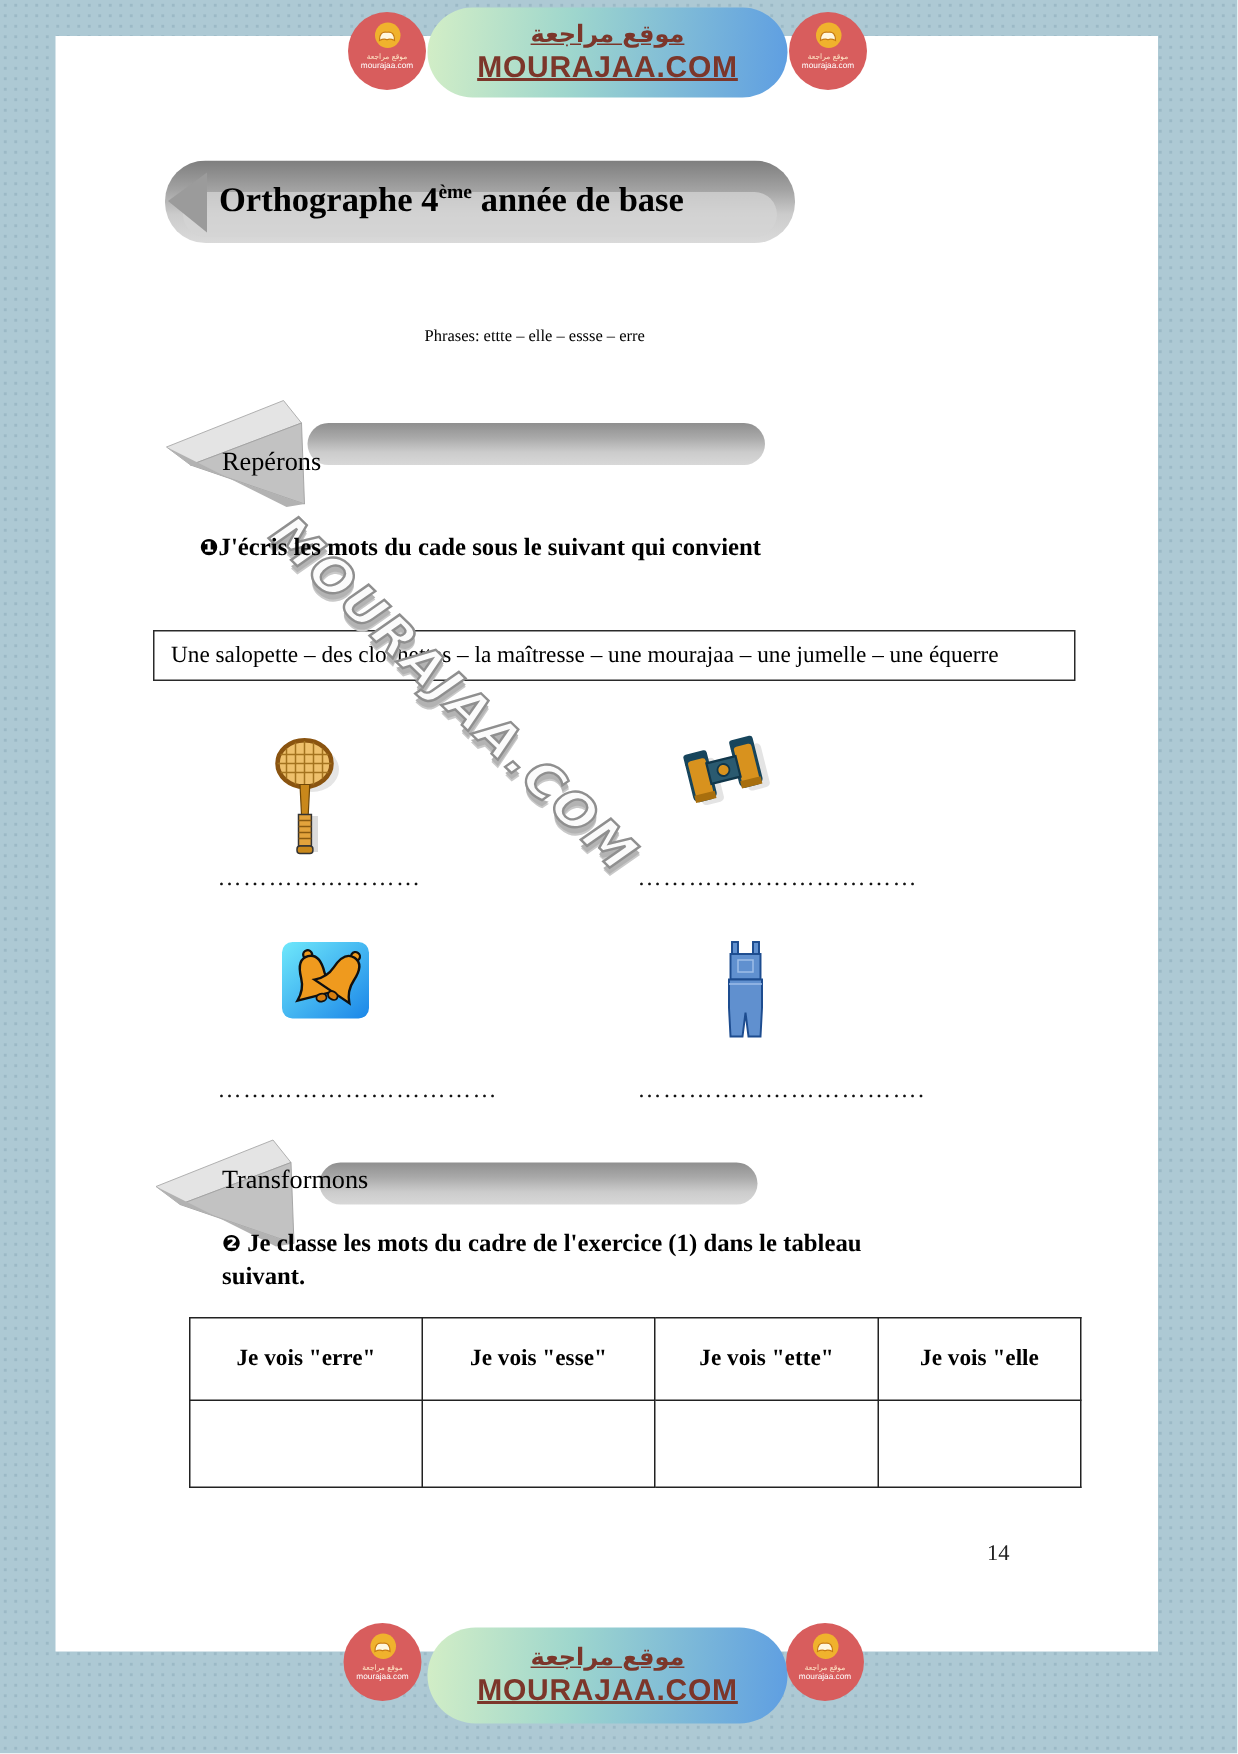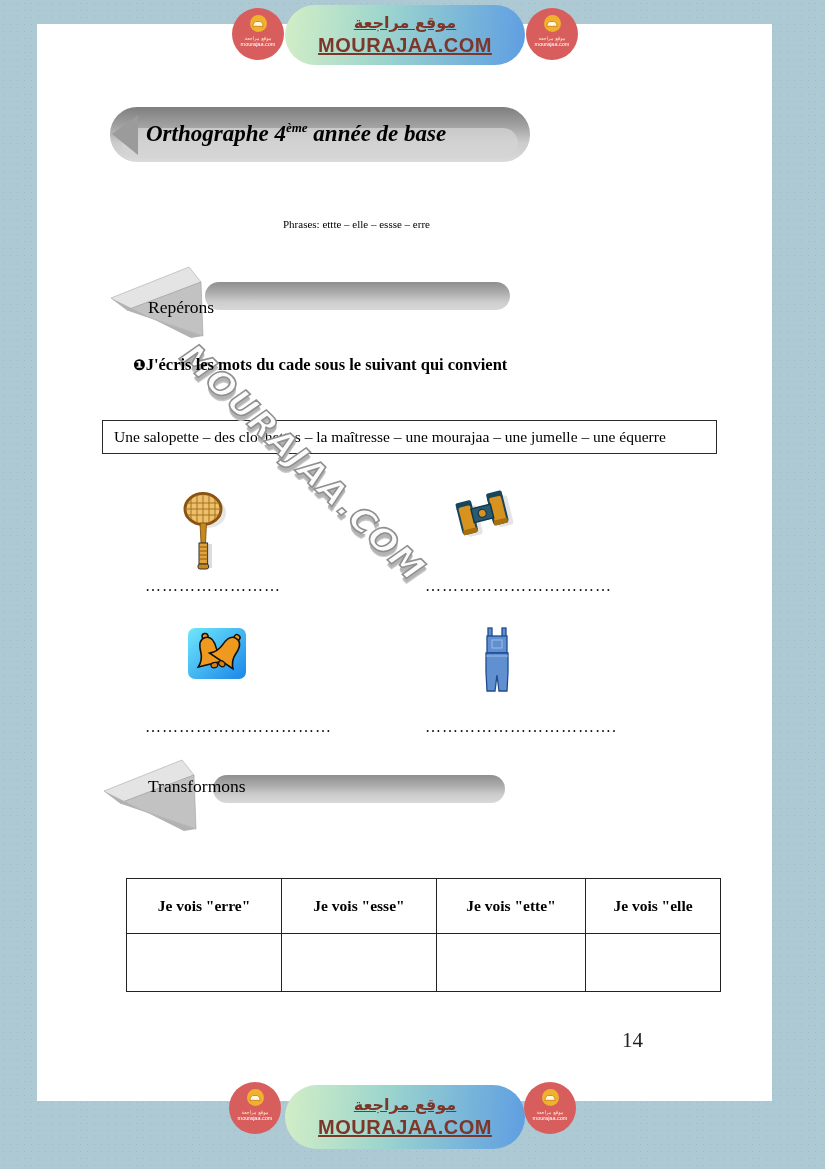--- a/index.html
+++ b/index.html
@@ -19,42 +19,42 @@
   .brand-site{font-family:"Liberation Sans",sans-serif;font-weight:bold;font-size:20px;
     color:#7c362a;text-decoration:underline;letter-spacing:.5px;line-height:24px;}
   .logo-badge{position:absolute;width:52px;height:52px;border-radius:50%;background:#d85d5d;
     display:flex;flex-direction:column;align-items:center;z-index:21;}
   .logo-yellow{width:17px;height:17px;border-radius:50%;background:#f0b22d;margin-top:7px;
     display:flex;align-items:center;justify-content:center;}
   .logo-ar{font-family:"DejaVu Sans",sans-serif;font-size:5px;color:#ffe9c8;line-height:6px;margin-top:3px;}
   .logo-site{font-family:"Liberation Sans",sans-serif;font-size:5.5px;color:#ffffff;line-height:6px;}
 
   
-  .title-banner{position:absolute;left:110px;top:107px;width:420px;height:55px;z-index:6;font-style:italic;}
+  .title-banner{position:absolute;left:110px;top:107px;width:420px;height:55px;z-index:6;}
   .title-text{position:absolute;left:36px;top:13px;font-weight:bold;font-size:23px;color:#000;
     font-family:"Liberation Serif",serif;white-space:nowrap;}
   .title-text sup{font-size:13px;}
 
   
   .sec-arrow{position:absolute;z-index:5;}
   .sec-capsule{position:absolute;border-radius:14px;
     background:linear-gradient(180deg,#8f8f8f 0%,#a9a9a9 35%,#cccccc 70%,#d8d8d8 100%);z-index:4;}
   .sec-label{position:absolute;font-weight:normal;font-size:17.5px;color:#000;z-index:7;
     font-family:"Liberation Serif",serif;}
 
   
   .phrases{position:absolute;left:283px;top:218px;font-size:11px;color:#000;z-index:6;}
   .ex-instr{position:absolute;font-weight:bold;font-size:16.5px;color:#000;z-index:8;white-space:nowrap;}
   .bullet{font-family:"DejaVu Sans",sans-serif;font-size:15px;}
   .word-box{position:absolute;left:102px;top:420px;width:602px;height:32px;border:1px solid #2a2a2a;
     font-size:15.5px;line-height:32px;padding-left:11px;z-index:2;background:transparent;white-space:nowrap;}
   .dots{position:absolute;font-size:16px;letter-spacing:1px;color:#111;z-index:2;}
   .ex2-block{position:absolute;left:148px;top:818px;width:470px;font-weight:bold;font-size:16.5px;
     line-height:21px;color:#000;z-index:8;}
-  .pagenum{position:absolute;left:622px;top:1028px;font-size:21px;color:#222;}
+  .pagenum{position:absolute;left:658px;top:1028px;font-size:15px;color:#222;}
 
   
   .class-table{position:absolute;left:126px;top:878px;border-collapse:collapse;z-index:6;}
   .class-table th,.class-table td{border:1.5px solid #222;font-family:"Liberation Serif",serif;}
   .class-table th{font-weight:bold;font-size:15.5px;height:54px;text-align:center;padding:0 4px;}
   .class-table td{height:55px;}
   .c1{width:146px;}.c2{width:146px;}.c3{width:140px;}.c4{width:126px;}
 
   
   .watermark{position:absolute;left:200px;top:336px;z-index:3;transform:rotate(44deg);
@@ -207,20 +207,24 @@
   <div class="dots" style="left:425px;top:718px;">…………………………….</div>
 
   <div class="sec-capsule" style="left:213px;top:775px;width:292px;height:28px;"></div>
   <svg class="sec-arrow" style="left:98px;top:757px;" width="112" height="78">
     <polygon points="6,34 84,3 96,18 22,46" fill="#e4e4e4" stroke="#a8a8a8" stroke-width="0.6"></polygon>
     <polygon points="22,46 96,18 98,72" fill="#c2c2c2" stroke="#a0a0a0" stroke-width="0.6"></polygon>
     <polygon points="6,34 22,46 98,72 86,74" fill="#b2b2b2"></polygon>
   </svg>
   <div class="sec-label" style="left:148px;top:776px;">Transformons</div>
 
+  <div class="ex2-block">
+    <div><span class="bullet">❷</span><span> Je classe les mots du cadre de l'exercice (1) dans le tableau</span></div>
+    <div>suivant.</div>
+  </div>
 
   <table class="class-table">
     <tbody>
         <tr>
       <th class="c1">Je vois "erre"</th>
       <th class="c2">Je vois "esse"</th>
       <th class="c3">Je vois "ette"</th>
       <th class="c4">Je vois "elle</th>
     </tr>
     <tr>

